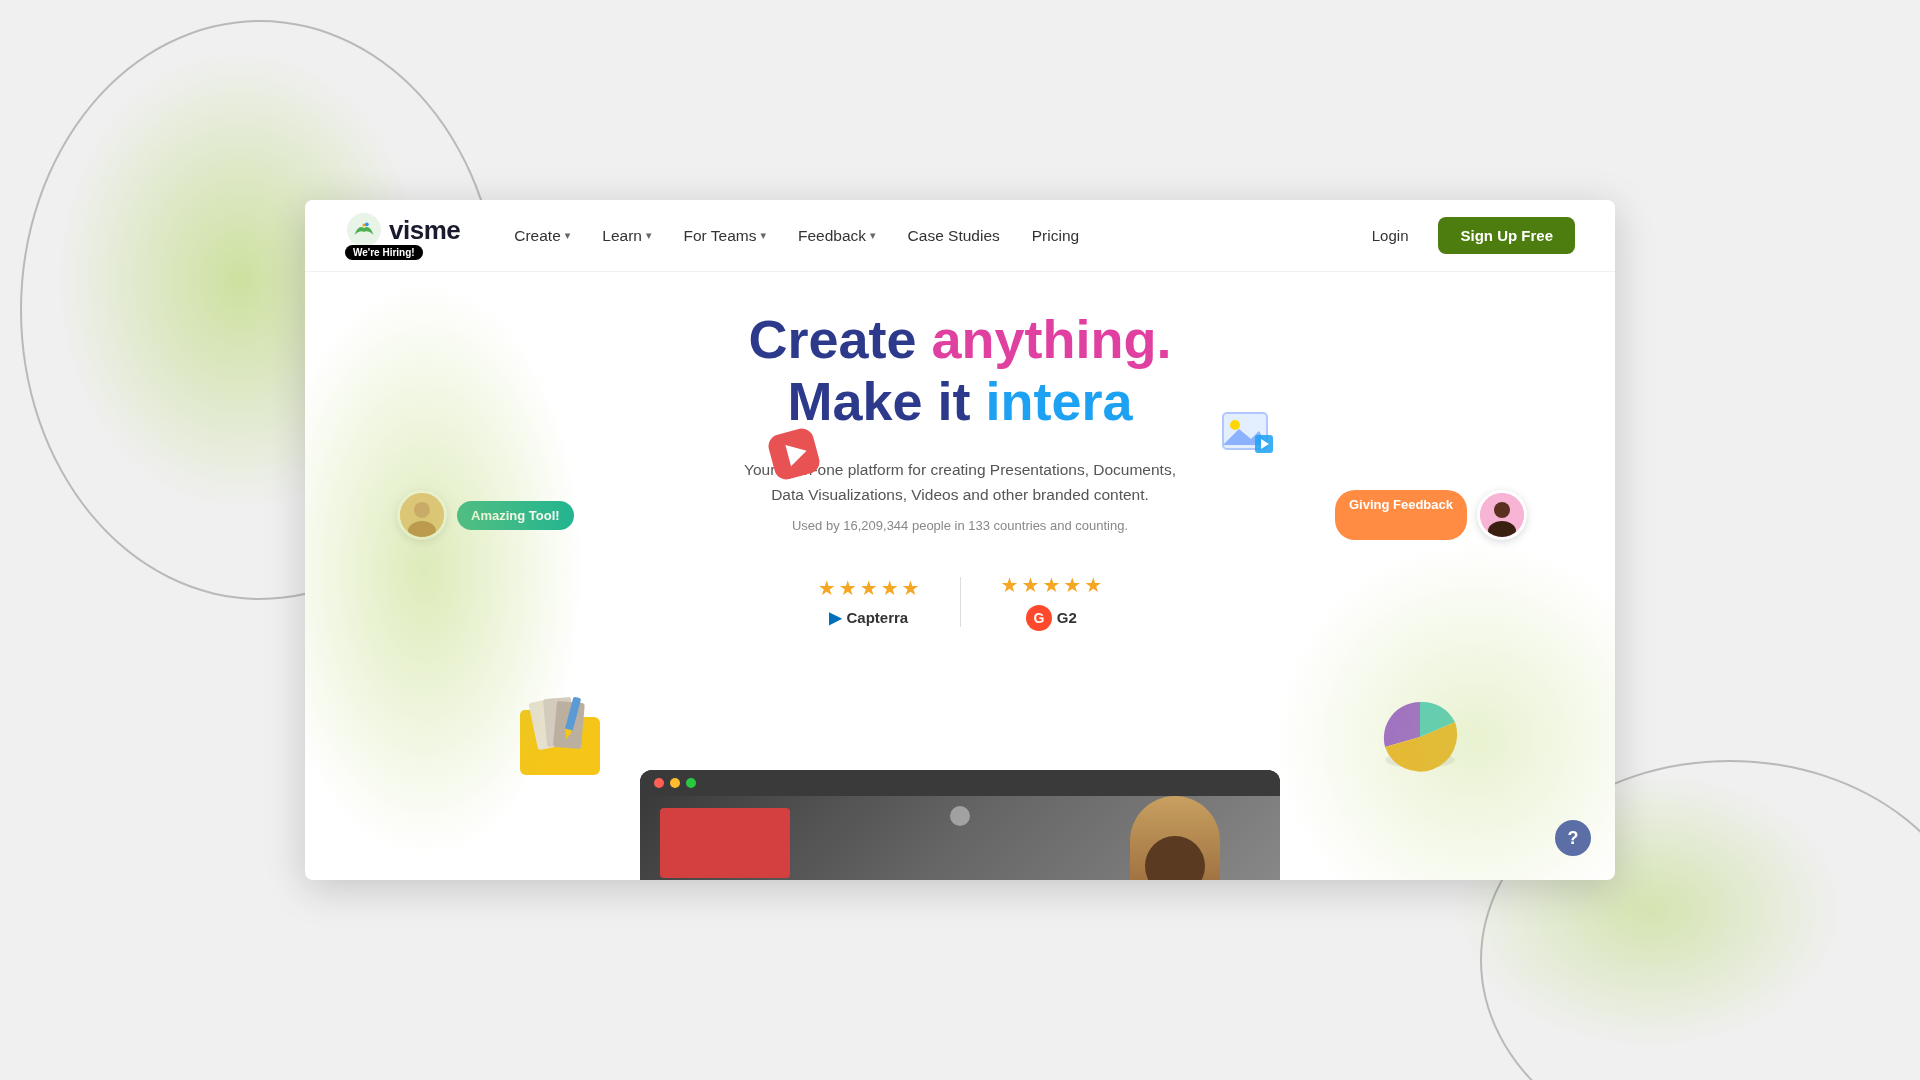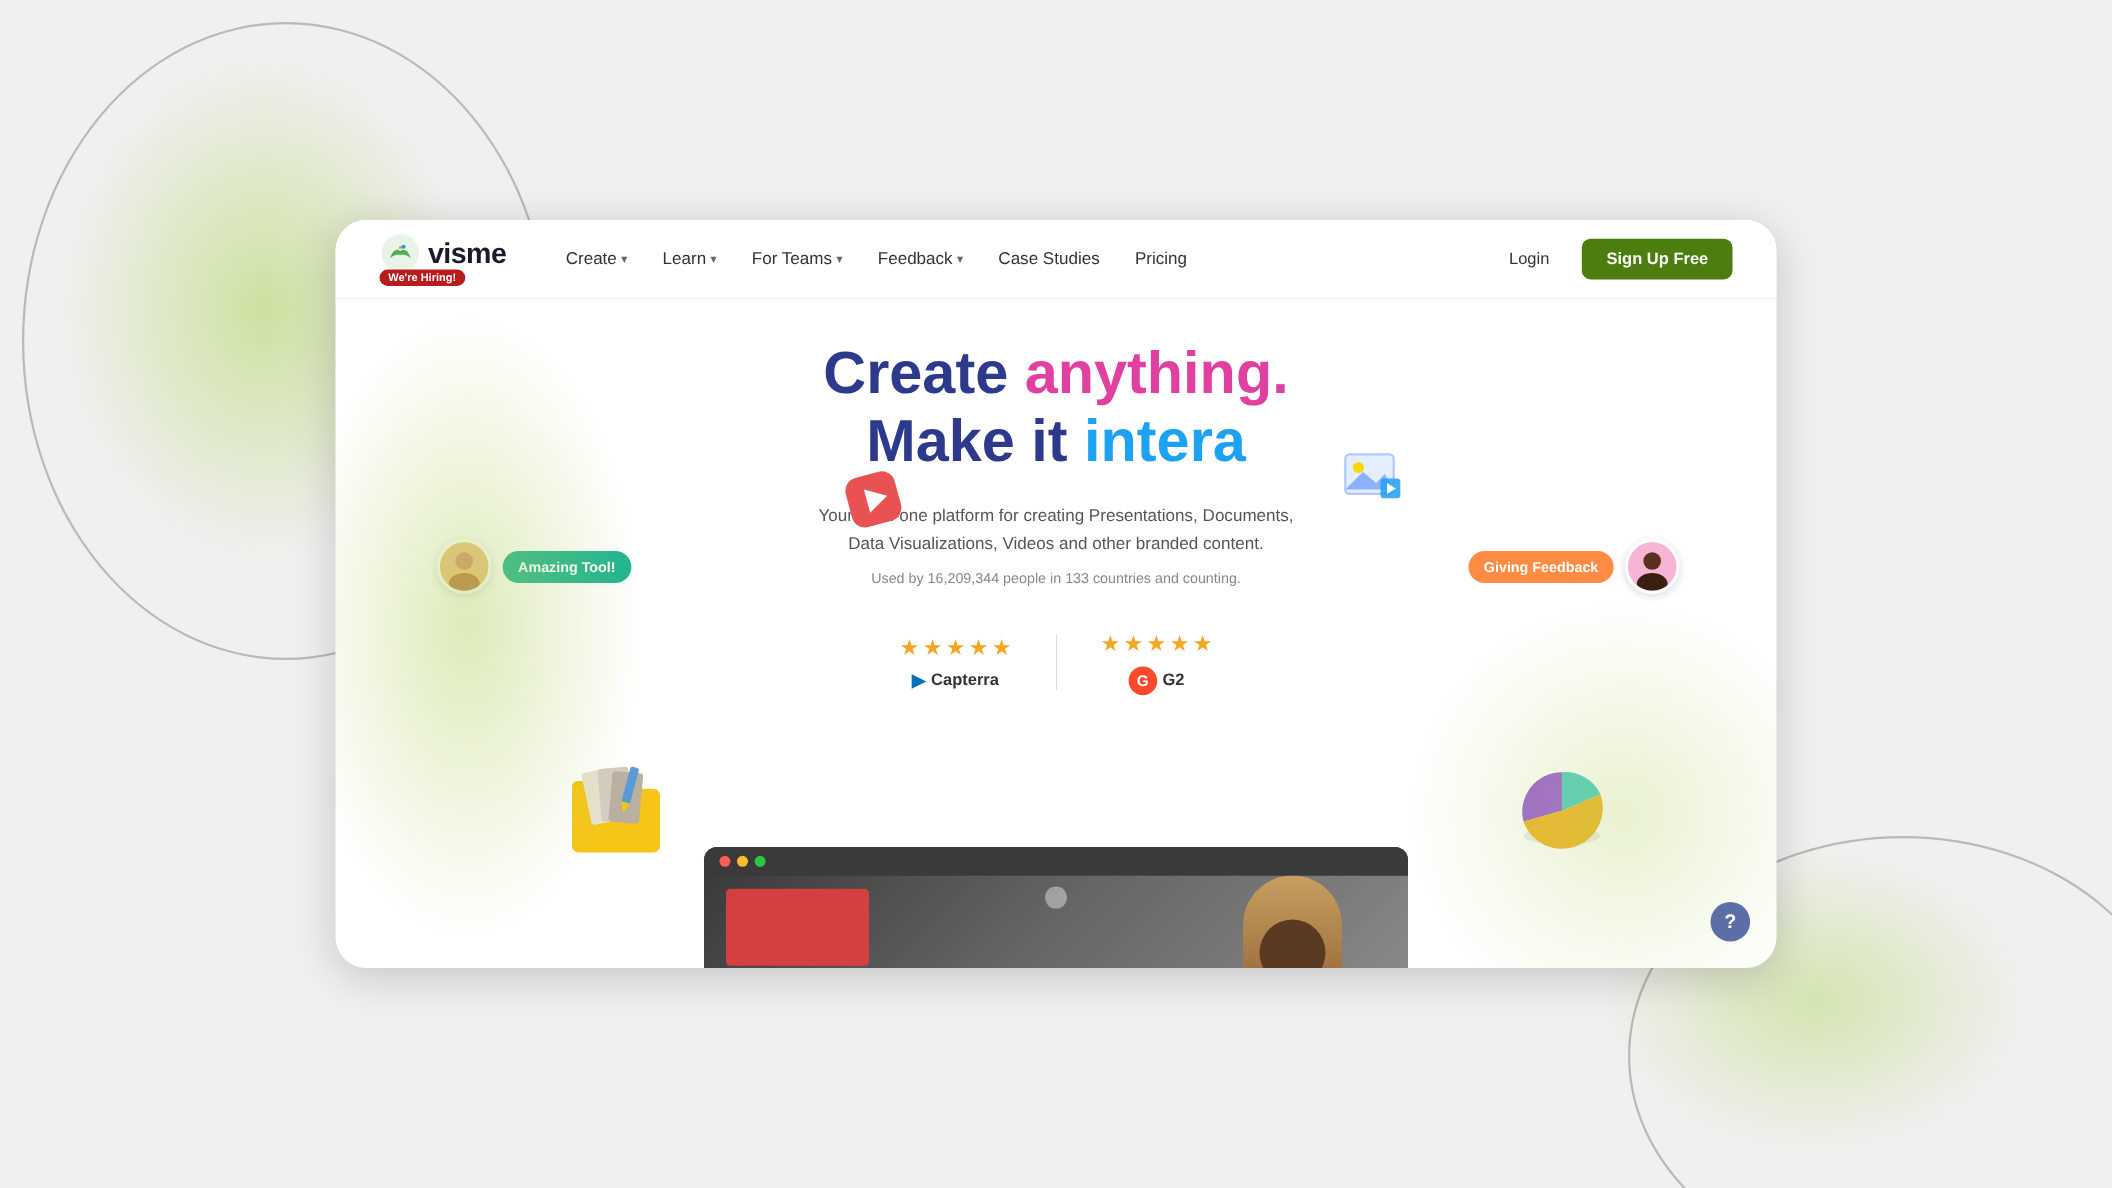--- a/index.html
+++ b/index.html
@@ -13,21 +13,21 @@
       align-items: center;
       justify-content: center;
     }
 
     
     .browser-window {
       position: relative;
       width: 1310px;
       height: 680px;
       background: #ffffff;
-      border-radius: 28px;
+      border-radius: 8px;
       box-shadow: 0 8px 40px rgba(0,0,0,0.18);
       overflow: hidden;
       z-index: 10;
     }
 
     
     .navbar {
       display: flex;
       align-items: center;
       padding: 0 40px;
@@ -57,21 +57,21 @@
     }
 
     .logo-text {
       font-size: 26px;
       font-weight: 700;
       color: #1a1a2e;
       letter-spacing: -0.5px;
     }
 
     .hiring-badge {
-      background: #b91c1c;
+      background: #000000;
       color: #fff;
       font-size: 10px;
       font-weight: 600;
       padding: 2px 8px;
       border-radius: 10px;
       margin-top: -4px;
     }
 
     .nav-links {
       display: flex;
@@ -254,21 +254,20 @@
       left: 92px;
       display: flex;
       align-items: center;
       gap: 10px;
     }
 
     .float-user-right {
       top: 218px;
       right: 88px;
       display: flex;
-      align-items: center;
       gap: 10px;
       flex-direction: row-reverse;
     }
 
     .speech-bubble {
       background: #20b490;
       color: #fff;
       padding: 7px 14px;
       border-radius: 20px;
       font-size: 13px;

